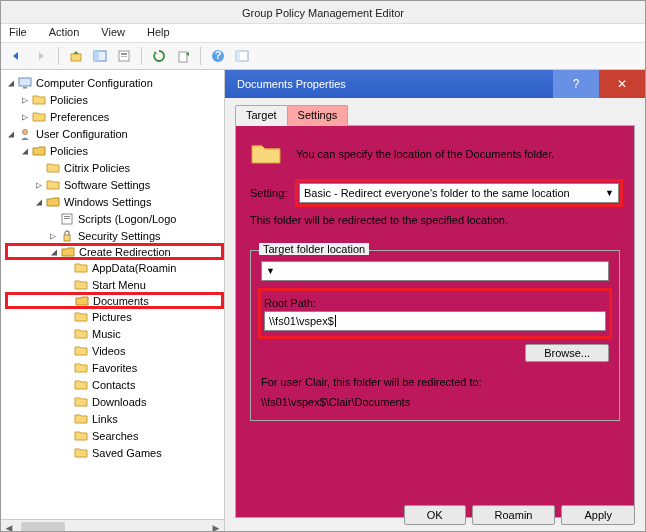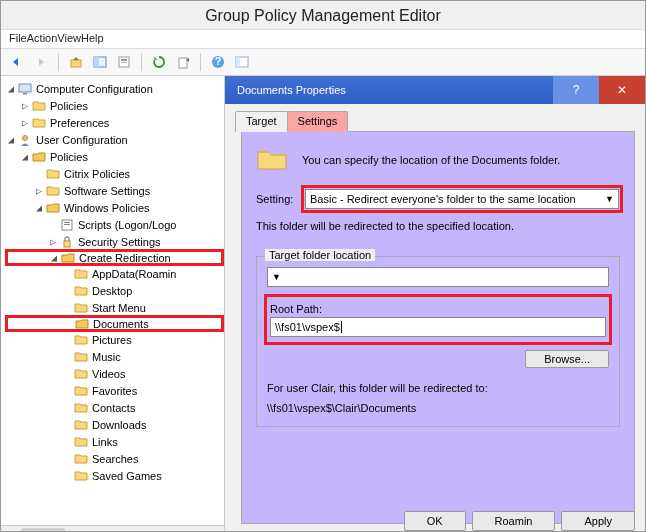--- a/index.html
+++ b/index.html
@@ -1,18 +1,18 @@
 <!DOCTYPE html>
 <html><head>
 <meta charset="utf-8">
 <style>
   * { box-sizing: border-box; font-family: "Segoe UI", Tahoma, sans-serif; font-size: 11px; }
   body { margin:0; background:#fff; width:646px; height:532px; overflow:hidden; border:1px solid #999; }
-  .main-title { text-align:center; padding:6px 0 4px; font-size:16px; color:#222; background:#f0f0f0; border-bottom:1px solid #ddd;}
-  .menubar { display:flex; gap:0; padding:2px 8px 4px; background:#fff; border-bottom:1px solid #ddd;}
+  .main-title { text-align:center; padding:6px 0 4px; font-size:11px; color:#222; background:#f0f0f0; border-bottom:1px solid #ddd;}
+  .menubar { display:flex; gap:22px; padding:2px 8px 4px; background:#fff; border-bottom:1px solid #ddd;}
   .menubar span { color:#222; }
   .toolbar { display:flex; gap:4px; padding:3px 6px; background:#f7f7f7; border-bottom:1px solid #ccc; align-items:center;}
   .tbtn { width:20px; height:20px; display:flex; align-items:center; justify-content:center; border:1px solid transparent; border-radius:2px;}
   .tsep { width:1px; height:18px; background:#ccc; margin:0 3px;}
   .content { display:flex; height:calc(100% - 65px); }
   .tree { width:224px; border-right:1px solid #ccc; overflow:auto; padding:4px 0 4px 4px; position:relative;}
   .tree-row { display:flex; align-items:center; height:17px; white-space:nowrap; padding-right:4px;}
   .tree-row .tw { width:12px; text-align:center; color:#555; font-size:10px; font-family:monospace; display:inline-block;}
   .tree-row .icn { width:16px; height:14px; display:inline-flex; align-items:center; justify-content:center; margin-right:3px;}
   .tree-row .lbl { color:#000; }
@@ -23,21 +23,21 @@
   .dlg-titlebar { height:28px; background:linear-gradient(#3f6fd1,#2d5fc7); color:#fff; display:flex; align-items:center; padding:0 0 0 12px; font-size:12px; justify-content:space-between;}
   .dlg-titlebar .tbtns { display:flex; height:100%;}
   .dlg-titlebar .wb { width:46px; display:flex; align-items:center; justify-content:center; font-size:12px; color:#fff;}
   .wb.help { background:#6890e4;}
   .wb.close { background:#c84030;}
   .dlg-body { background:#f0f0f0; padding:6px 10px 10px; height:calc(100% - 28px);}
   .tabs { display:flex; border-bottom:1px solid #aaa; }
   .tab { padding:3px 10px 4px; border:1px solid #aaa; border-bottom:none; background:#f0f0f0; margin-right:-1px; position:relative; top:1px; border-radius:2px 2px 0 0;}
   .tab.active { background:#f0f0f0; border-bottom:1px solid #f0f0f0; z-index:2;}
   .tab.inactive { background:#fca5a5; }
-  .panel { border:1px solid #aaa; border-top:none; background:#c4b5fd; padding:14px 14px 10px; height:392px; position:relative;margin-left:6px;}
+  .panel { border:1px solid #aaa; border-top:none; background:#be185d; padding:14px 14px 10px; height:392px; position:relative;}
   .desc-row { display:flex; align-items:center; margin-bottom:14px;}
   .setting-row { display:flex; align-items:center; margin-bottom:10px;}
   .setting-row label { width:48px;}
   .combo { flex:1; height:20px; border:1px solid #888; background:#fff; display:flex; align-items:center; padding:0 4px; justify-content:space-between;}
   .combo .arr { font-size:9px;}
   .red-wrap { border:3px solid #ee1c25; padding:1px; margin:-3px;}
   .fieldset { border:1px solid #aaa; padding:10px 10px 12px; position:relative; margin-top:24px;}
   .fieldset .legend { position:absolute; top:-8px; left:8px; background:#f0f0f0; padding:0 4px;}
   .textbox { width:100%; height:20px; border:1px solid #888; background:#fff; padding:1px 4px; display:flex; align-items:center;}
   .btn { background:#e9e9e9; border:1px solid #999; padding:2px 18px; border-radius:2px;}
@@ -186,21 +186,21 @@
         </span>
         <span class="lbl">Software Settings</span>
       </div>
     <div class="tree-row" style="padding-left:28px">
         <span class="tw">◢</span>
         <span class="icn">
           <svg width="14" height="11">
             <path d="M1 3h5l1-1h6v8H1z" class="folder-open"></path>
           </svg>
         </span>
-        <span class="lbl">Windows Policies</span>
+        <span class="lbl">Windows Settings</span>
       </div>
     <div class="tree-row" style="padding-left:42px">
         <span class="tw"></span>
         <span class="icn">
           <svg width="12" height="12">
             <rect x="1" y="1" width="10" height="10" fill="#fff" stroke="#888"></rect>
             <rect x="3" y="3" width="6" height="1" fill="#888"></rect>
             <rect x="3" y="5" width="6" height="1" fill="#888"></rect>
           </svg>
         </span>
@@ -226,29 +226,20 @@
         <span class="lbl">Create Redirection</span>
       </div>
     <div class="tree-row" style="padding-left:56px">
         <span class="tw"></span>
         <span class="icn">
           <svg width="14" height="11">
             <path d="M1 2h5l1 1h6v7H1z" class="folder-closed"></path>
           </svg>
         </span>
         <span class="lbl">AppData(Roamin</span>
-      </div>
-    <div class="tree-row" style="padding-left:56px">
-        <span class="tw"></span>
-        <span class="icn">
-          <svg width="14" height="11">
-            <path d="M1 2h5l1 1h6v7H1z" class="folder-closed"></path>
-          </svg>
-        </span>
-        <span class="lbl">Desktop</span>
       </div>
     <div class="tree-row" style="padding-left:56px">
         <span class="tw"></span>
         <span class="icn">
           <svg width="14" height="11">
             <path d="M1 2h5l1 1h6v7H1z" class="folder-closed"></path>
           </svg>
         </span>
         <span class="lbl">Start Menu</span>
       </div>

